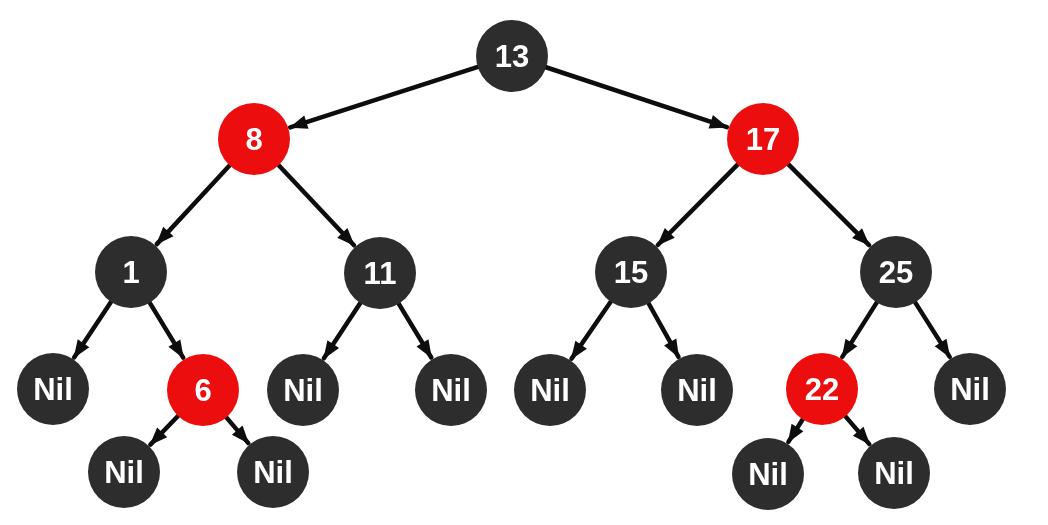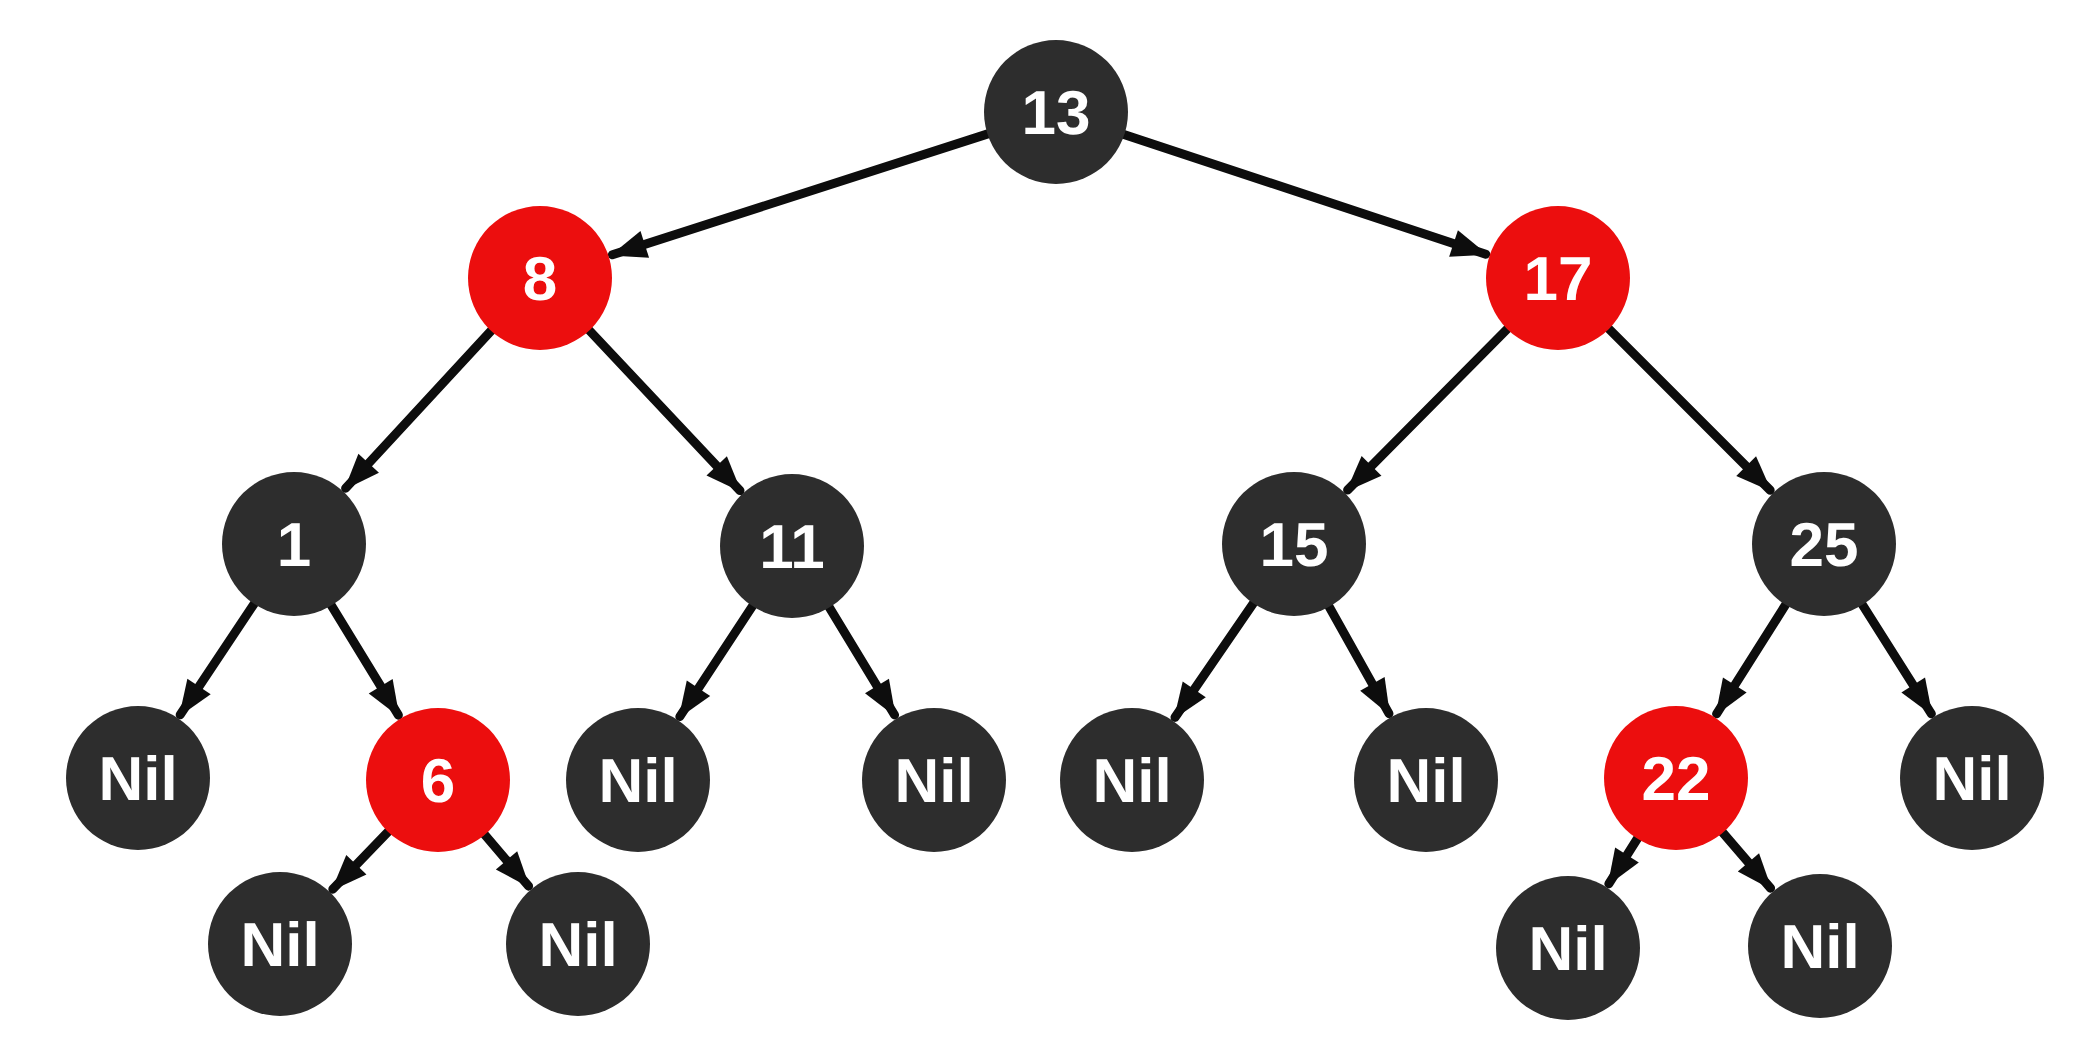--- a/index.html
+++ b/index.html
@@ -9,21 +9,20 @@
     height: 525px;
     background: #ffffff;
     overflow: hidden;
     font-family: "Liberation Sans", sans-serif;
   }
   .canvas-wrap {
     position: relative;
     width: 840px;
     height: 525px;
     background: #ffffff;
-    padding-left: 16px;
   }
   svg { display: block; }
   .tree-node-label {
     font-family: "Liberation Sans", "DejaVu Sans", sans-serif;
     font-weight: 700;
     font-size: 31px;
     fill: #ffffff;
     text-anchor: middle;
     pointer-events: none;
   }

